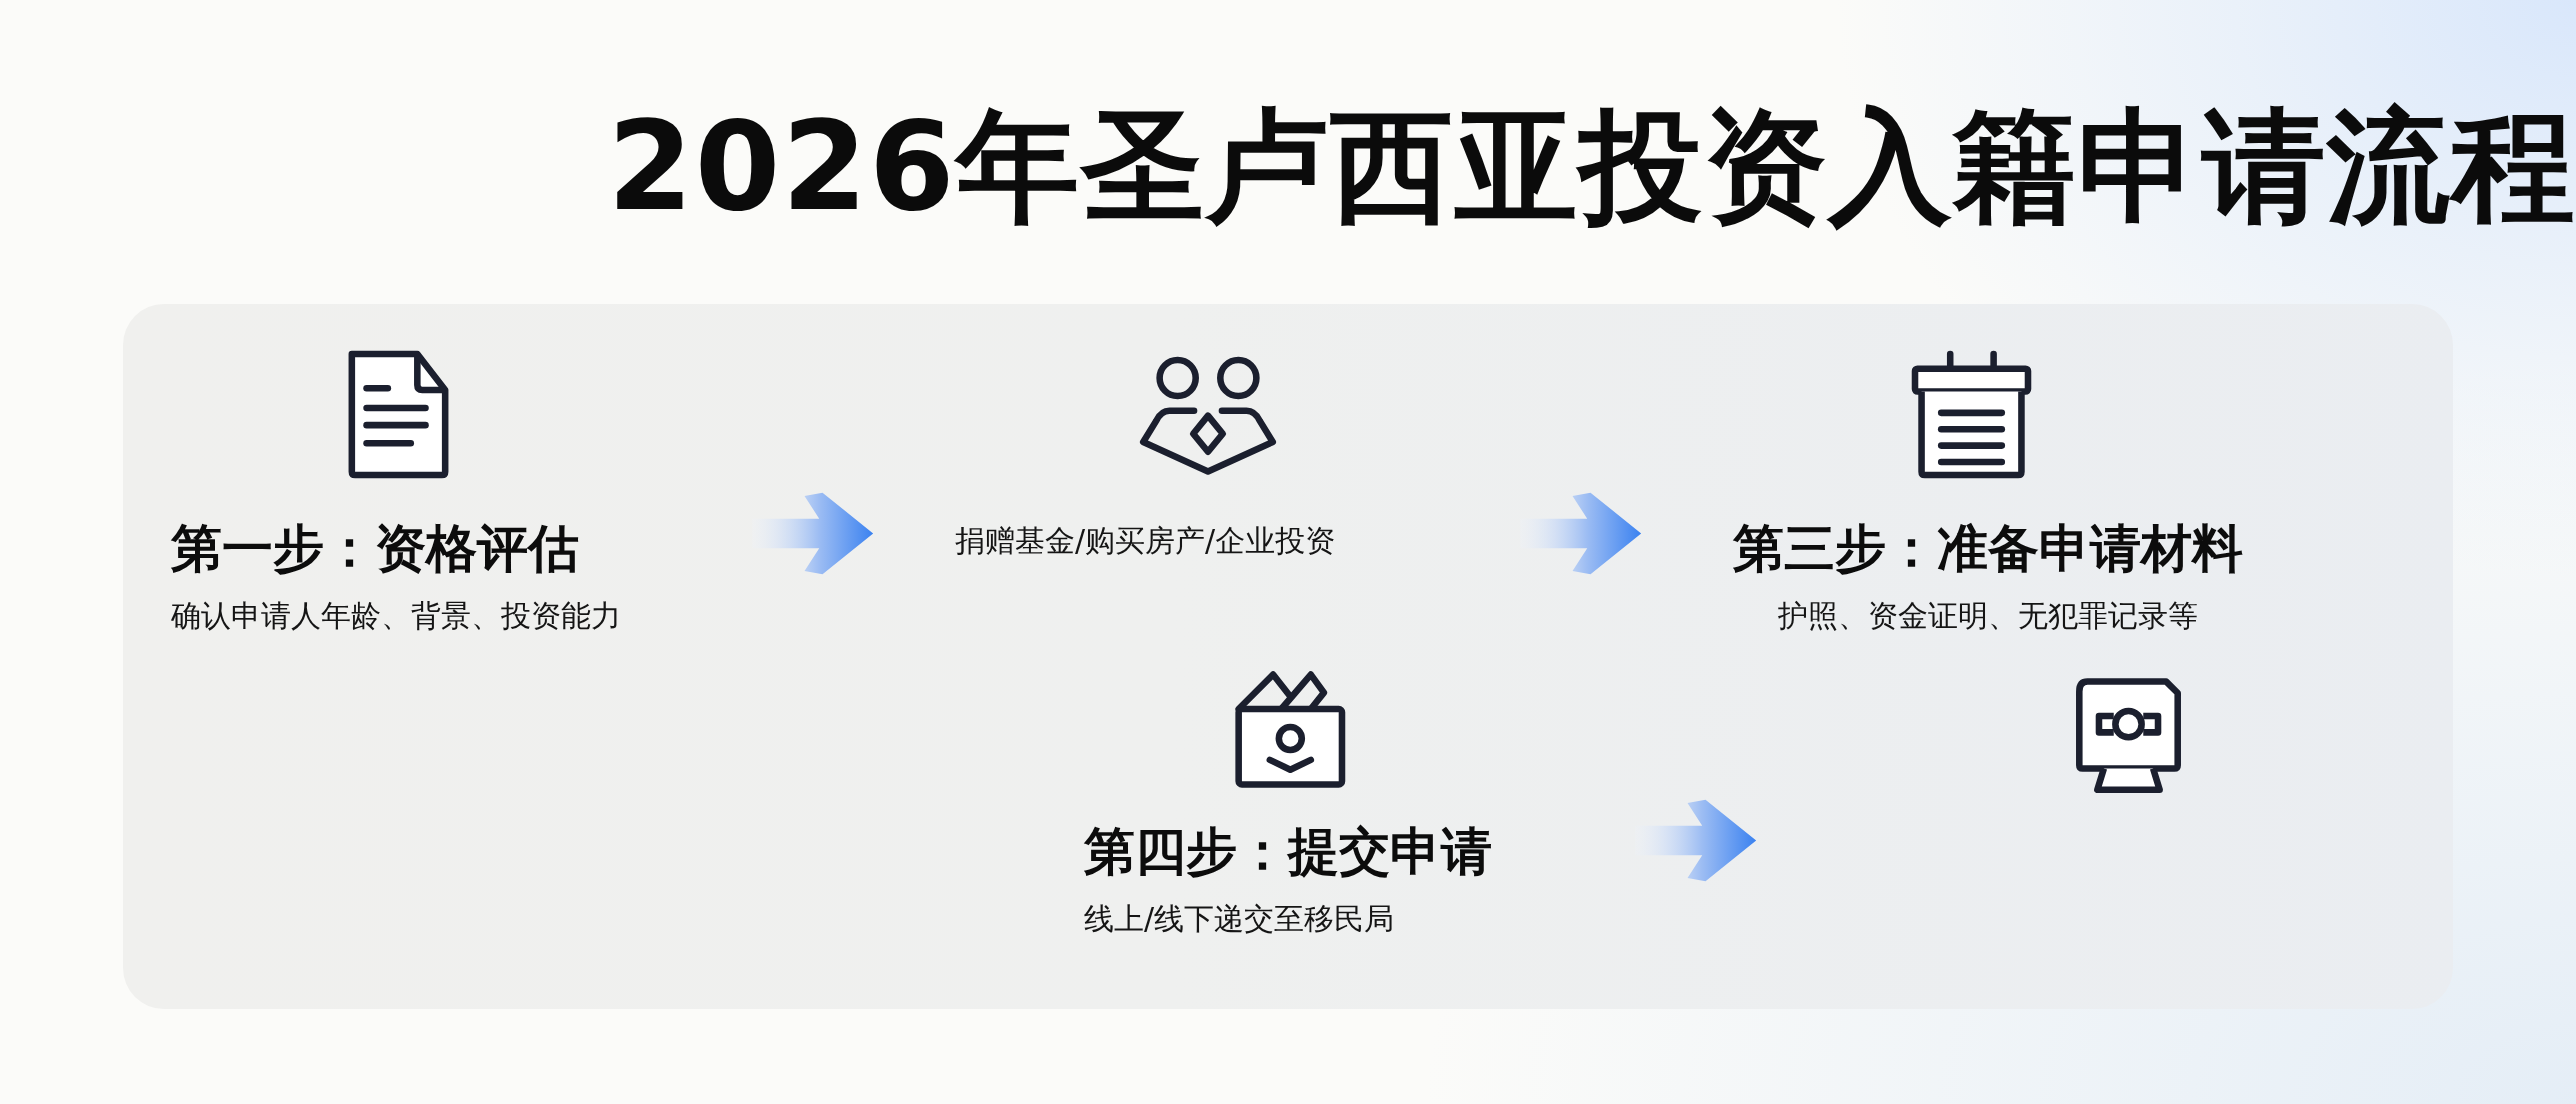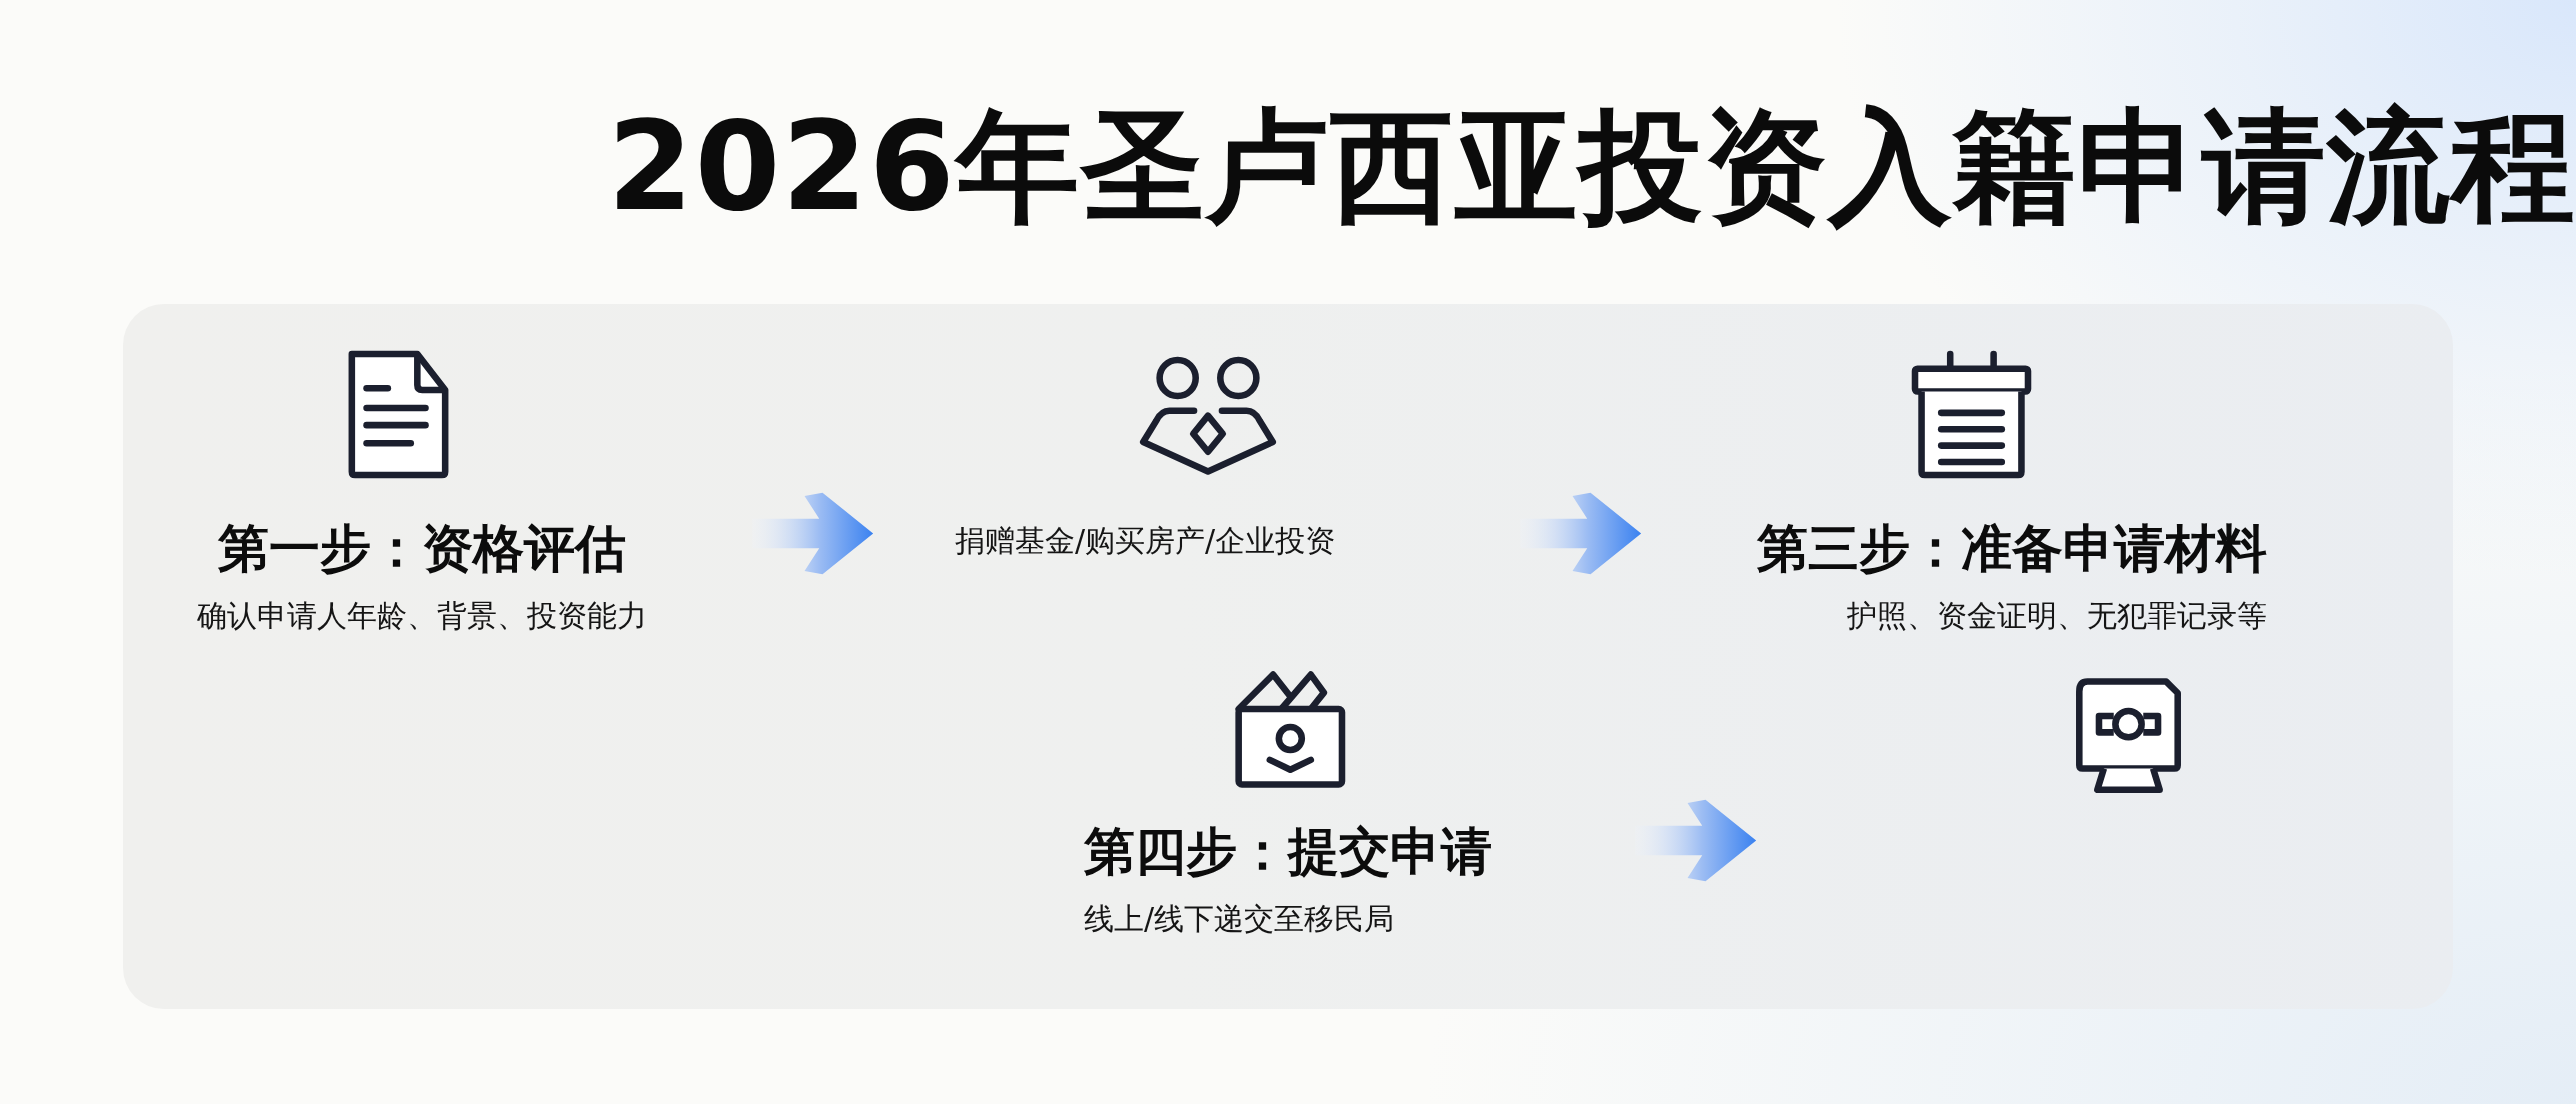--- a/index.html
+++ b/index.html
@@ -42,21 +42,21 @@
 
 <div class="step" style="left:123px; top:349px; width:550px;">
   <svg class="icon" width="107" height="131" viewBox="0 0 130 160">
     <path d="M8 6 H88 L122 50 V150 Q122 154 118 154 H12 Q8 154 8 150 Z" fill="#ffffff" stroke="#1b1f2e" stroke-width="8" stroke-linejoin="round"></path>
     <path d="M88 6 V44 Q88 50 94 50 H122" fill="none" stroke="#1b1f2e" stroke-width="8" stroke-linejoin="round"></path>
     <line x1="26" y1="48" x2="52" y2="48" stroke="#1b1f2e" stroke-width="8" stroke-linecap="round"></line>
     <line x1="26" y1="72" x2="98" y2="72" stroke="#1b1f2e" stroke-width="8" stroke-linecap="round"></line>
     <line x1="26" y1="93" x2="98" y2="93" stroke="#1b1f2e" stroke-width="8" stroke-linecap="round"></line>
     <line x1="26" y1="115" x2="80" y2="115" stroke="#1b1f2e" stroke-width="8" stroke-linecap="round"></line>
   </svg>
-  <div style="text-align:center; padding-left:48px; margin-top:36px;">
+  <div style="text-align:left; padding-left:48px; margin-top:36px;">
     <div class="step-title">第一步：资格评估</div>
     <div class="step-desc">确认申请人年龄、背景、投资能力</div>
   </div>
 </div>
 
 <svg class="arrow" style="left:752px; top:491px;" width="123" height="85" viewBox="0 0 150 104">
   <defs>
     <linearGradient id="ag1" x1="0" y1="0" x2="1" y2="0">
       <stop offset="0" stop-color="#eef3fc" stop-opacity="0.2"></stop>
       <stop offset="0.55" stop-color="#9dbdf3"></stop>
@@ -93,21 +93,21 @@
   <svg class="icon" width="123" height="131" viewBox="0 0 150 160">
     <line x1="49" y1="6" x2="49" y2="24" stroke="#1b1f2e" stroke-width="8" stroke-linecap="round"></line>
     <line x1="102" y1="6" x2="102" y2="24" stroke="#1b1f2e" stroke-width="8" stroke-linecap="round"></line>
     <rect x="6" y="24" width="138" height="28" rx="3" fill="#ffffff" stroke="#1b1f2e" stroke-width="8"></rect>
     <path d="M14 52 V150 Q14 154 18 154 H132 Q136 154 136 150 V52" fill="#ffffff" stroke="#1b1f2e" stroke-width="8"></path>
     <line x1="38" y1="78" x2="112" y2="78" stroke="#1b1f2e" stroke-width="8" stroke-linecap="round"></line>
     <line x1="38" y1="98" x2="112" y2="98" stroke="#1b1f2e" stroke-width="8" stroke-linecap="round"></line>
     <line x1="38" y1="118" x2="112" y2="118" stroke="#1b1f2e" stroke-width="8" stroke-linecap="round"></line>
     <line x1="38" y1="138" x2="112" y2="138" stroke="#1b1f2e" stroke-width="8" stroke-linecap="round"></line>
   </svg>
-  <div style="margin-top:36px; text-align:right; padding-left:33px;">
+  <div style="margin-top:36px; text-align:center; padding-left:33px;">
     <div class="step-title">第三步：准备申请材料</div>
     <div class="step-desc">护照、资金证明、无犯罪记录等</div>
   </div>
 </div>
 
 <div class="step" style="left:1035px; top:668px; width:509px;">
   <svg class="icon" width="115" height="123" viewBox="0 0 140 150">
     <path d="M8 50 L50 8 L72 36 M60 50 L96 8 L112 30 L96 50" fill="none" stroke="#1b1f2e" stroke-width="8" stroke-linejoin="round" stroke-linecap="round"></path>
     <rect x="8" y="50" width="126" height="92" rx="4" fill="#ffffff" stroke="#1b1f2e" stroke-width="8"></rect>
     <circle cx="71" cy="86" r="14" fill="none" stroke="#1b1f2e" stroke-width="8"></circle>

